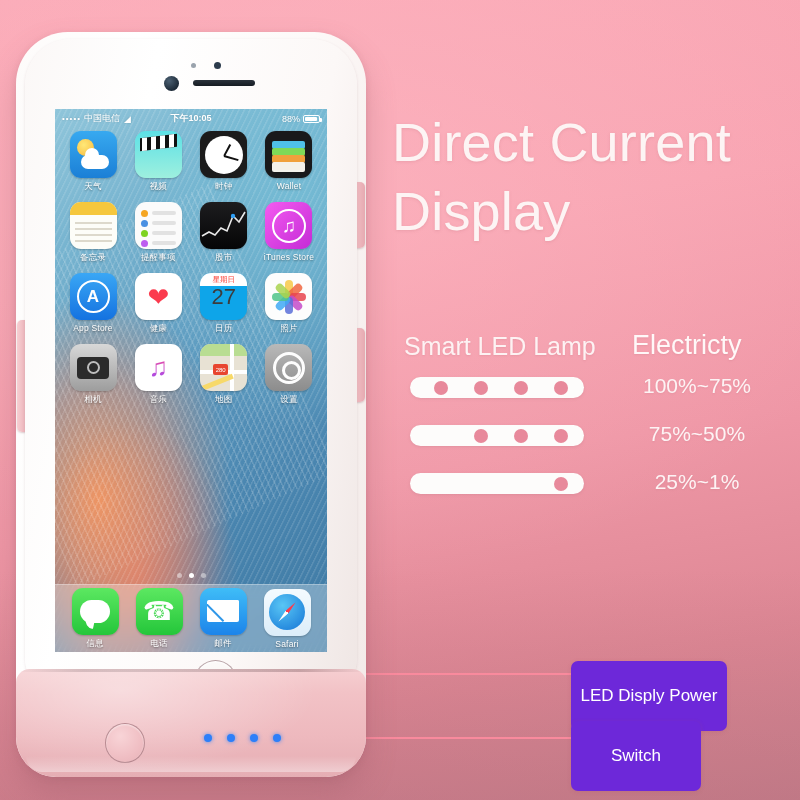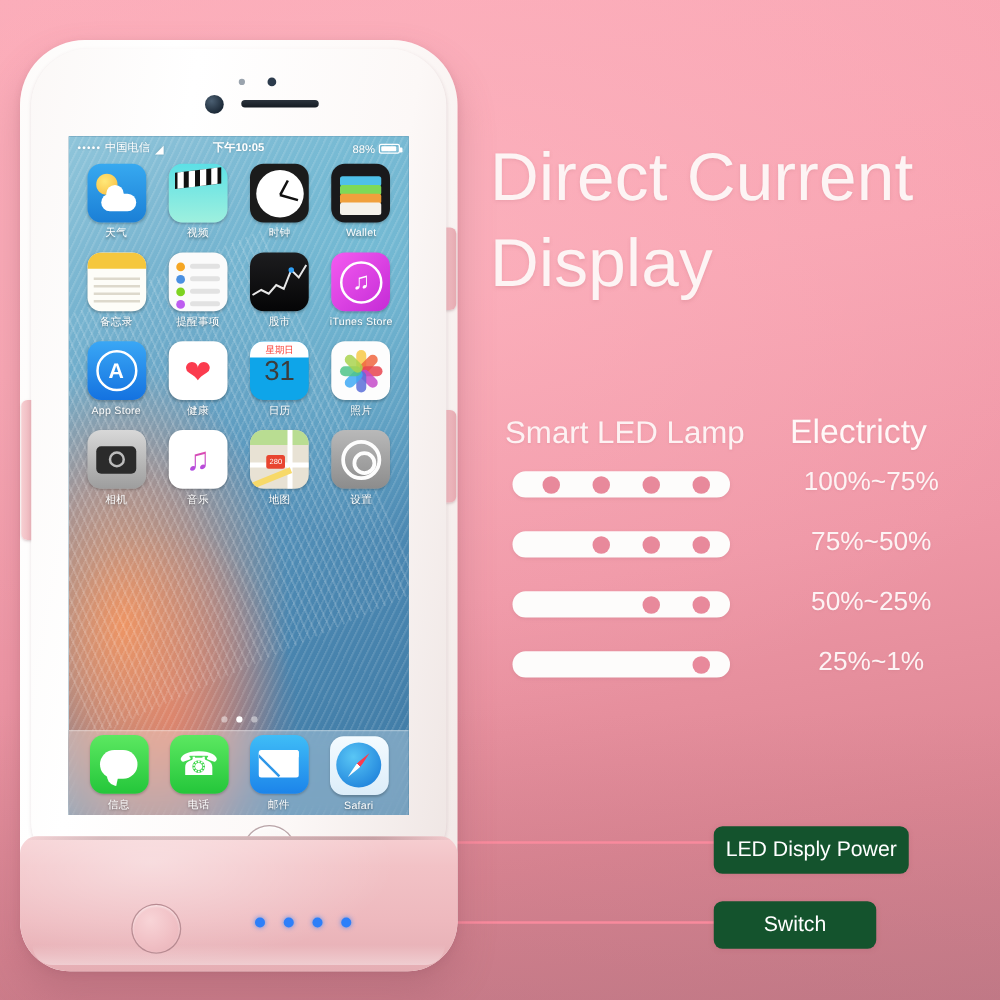--- a/index.html
+++ b/index.html
@@ -52,23 +52,23 @@
   }
   .led-slot.on{ background:#e8899b; }
   .led-slot.off{ background:transparent; }
   .pct{
     position:absolute; left:212px; top:4px; width:170px; text-align:center;
     color:#fdf3f4; font-size:21px; text-shadow:0 1px 2px rgba(190,110,125,.2);
   }
 
   
   .callout{
-    position:absolute; background:#14532d; color:#fff;
+    position:absolute; background:#6d28d9; color:#fff;
     border-radius:7px; font-size:17px; text-align:center;
-    padding:9px 0; box-shadow:0 1px 4px rgba(170,80,100,.22);
+    padding:25px 0; box-shadow:0 1px 4px rgba(170,80,100,.22);
   }
   #callout-led{ left:571px; top:661px; width:156px; }
   #callout-switch{ left:571px; top:721px; width:130px; }
 
   .leader{ position:absolute; background:#f98a9d; }
   .leader.h{ height:2px; }
   .leader.v{ width:2px; }
   .leader-dot{
     position:absolute; width:9px; height:9px; border-radius:50%;
     background:#fb6480;
@@ -314,29 +314,20 @@
           <span class="led-slot on" style="left: 64px;"></span>
           <span class="led-slot on" style="left: 104px;"></span>
           <span class="led-slot on" style="left: 144px;"></span>
         </div>
         <div class="pct">75%~50%</div>
       </div>
       <div class="legend-row">
         <div class="led-bar">
           <span class="led-slot off" style="left: 24px;"></span>
           <span class="led-slot off" style="left: 64px;"></span>
-          <span class="led-slot on" style="left: 104px;"></span>
-          <span class="led-slot on" style="left: 144px;"></span>
-        </div>
-        <div class="pct">50%~25%</div>
-      </div>
-      <div class="legend-row">
-        <div class="led-bar">
-          <span class="led-slot off" style="left: 24px;"></span>
-          <span class="led-slot off" style="left: 64px;"></span>
           <span class="led-slot off" style="left: 104px;"></span>
           <span class="led-slot on" style="left: 144px;"></span>
         </div>
         <div class="pct">25%~1%</div>
       </div>
     </div>
 </div>
 
 <div class="leader h" style="left:96px; top:673px; width:478px;"></div>
 <div class="leader v" style="left:96px; top:673px; height:58px;"></div>
@@ -469,21 +460,21 @@
           </div>
           <div class="app">
             <div class="app-ic ic-health">
               <span class="heart">❤</span>
             </div>
             <div class="app-lb">健康</div>
           </div>
           <div class="app">
             <div class="app-ic ic-calendar">
               <span class="cal-top">星期日</span>
-              <span class="cal-num">31</span>
+              <span class="cal-num">27</span>
             </div>
             <div class="app-lb">日历</div>
           </div>
           <div class="app">
             <div class="app-ic ic-photos">
               <span class="pinwheel">
                 <i class="pw" style="background:#f7c948;transform:rotate(0deg)"></i>
                 <i class="pw" style="background:#f0663f;transform:rotate(45deg)"></i>
                 <i class="pw" style="background:#e8444f;transform:rotate(90deg)"></i>
                 <i class="pw" style="background:#c44bc9;transform:rotate(135deg)"></i>

